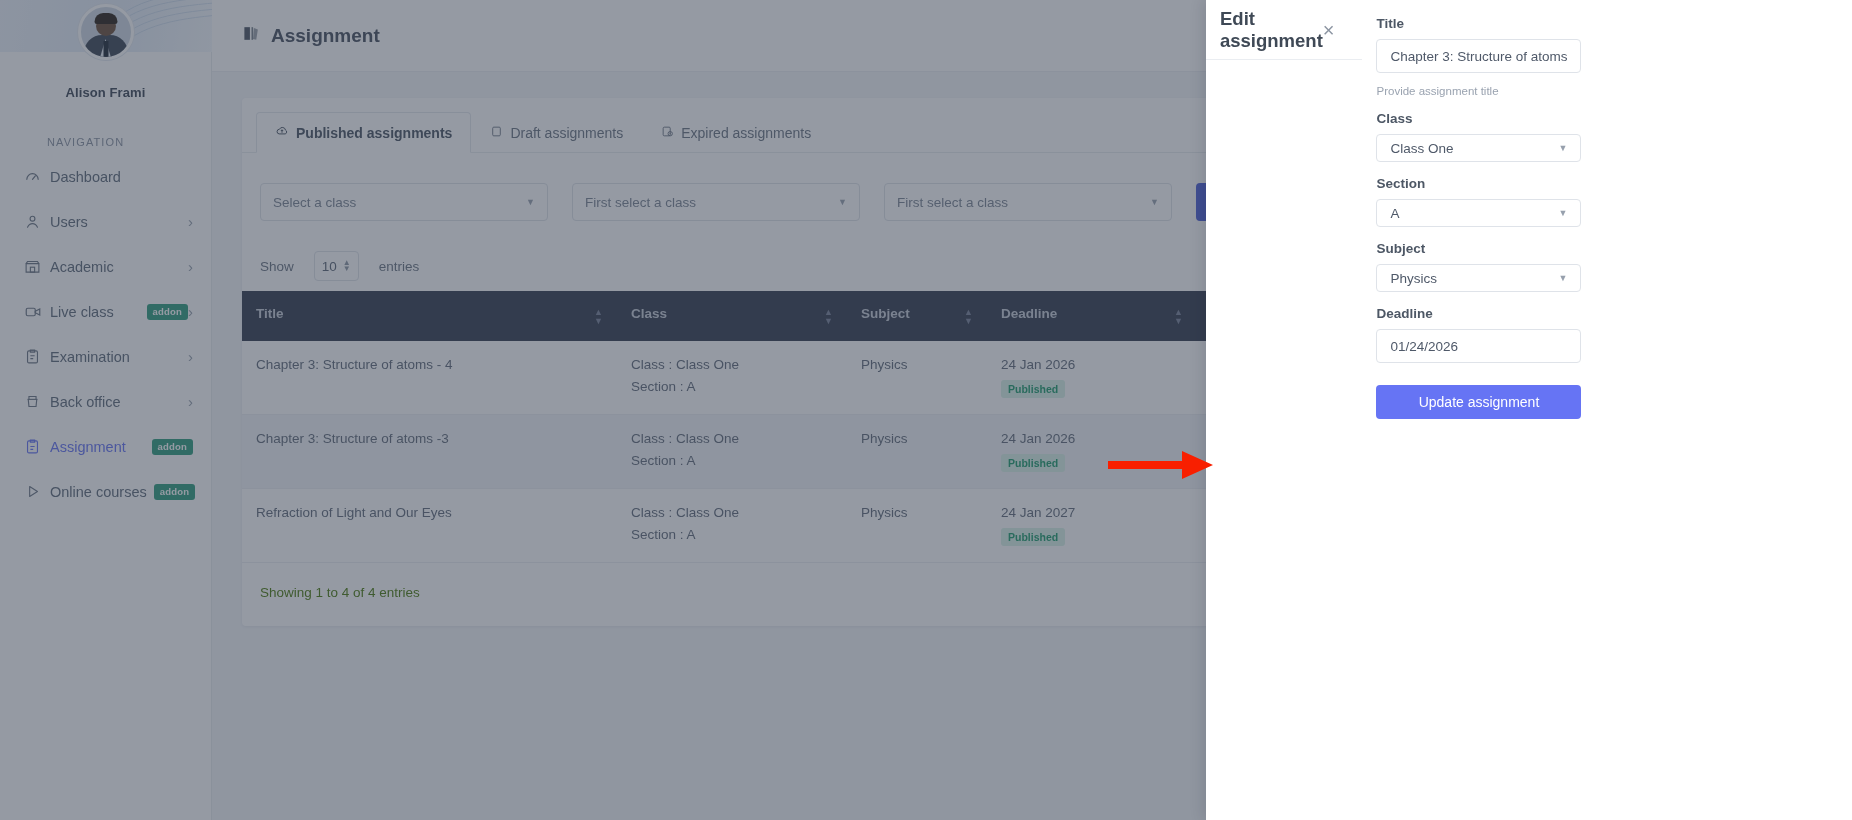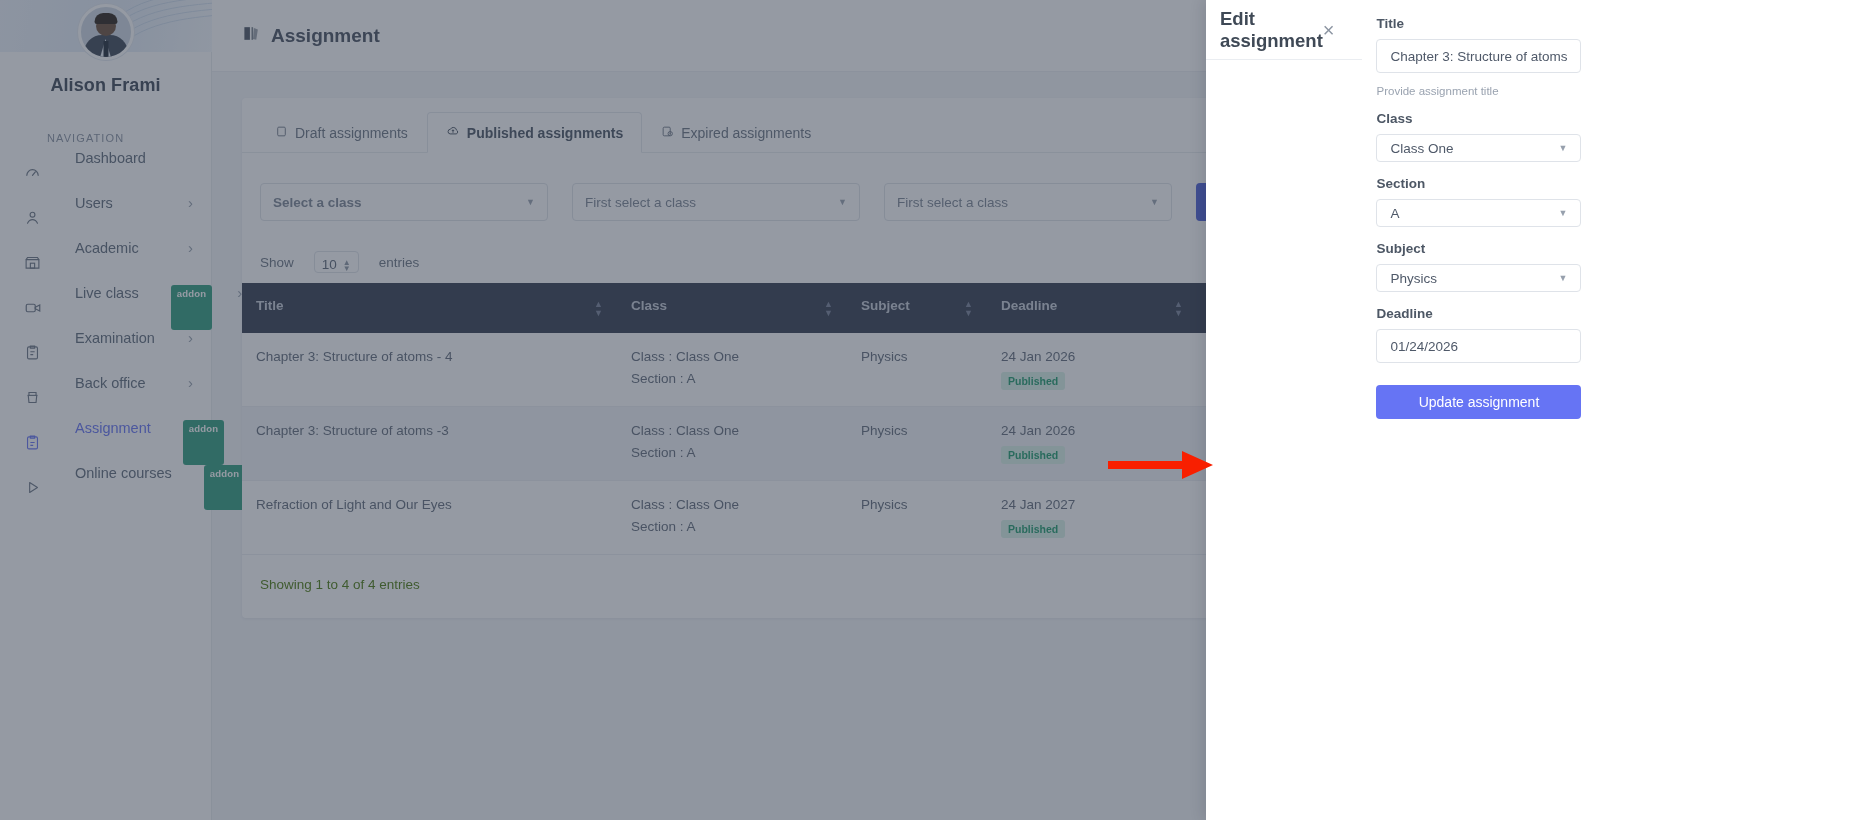--- a/index.html
+++ b/index.html
@@ -37,30 +37,30 @@
     width:20px; height:20px; border-radius:50%; background:#6b4f3a; }
   .avatar .hair { position:absolute; left:50%; top:6px; transform:translateX(-50%);
     width:23px; height:11px; border-radius:11px 11px 3px 3px; background:#2b2117; }
   .avatar .body { position:absolute; left:50%; bottom:-4px; transform:translateX(-50%);
     width:44px; height:26px; border-radius:18px 18px 0 0; background:#3c4654; }
   .avatar .shirt { position:absolute; left:50%; bottom:-4px; transform:translateX(-50%);
     width:13px; height:22px; background:#e8eef5; clip-path: polygon(50% 0,100% 100%,0 100%); }
   .avatar .tie { position:absolute; left:50%; bottom:0px; transform:translateX(-50%);
     width:5px; height:16px; background:#1f2836; }
   .profile-name {
-    margin-top: 15px; font-size: 18px; font-weight: 700; color: #3d4756;
+    margin-top: 25px; font-size: 13px; font-weight: 700; color: #3d4756;
     letter-spacing: .1px;
   }
   .nav-title {
     margin: 36px 0 6px 24px; font-size: 11px; letter-spacing: 1.1px;
     color: #8a93a2; font-weight: 400; padding-left: 23px;
   }
   .nav-item {
-    display: flex; height: 45px; padding: 0 18px 0 24px;
-    color: #5f6b7a; font-size: 14.5px; cursor: pointer; position: relative; gap: 25px;
+    display: flex; align-items: center; height: 45px; padding: 0 18px 0 24px;
+    color: #5f6b7a; font-size: 14.5px; cursor: pointer; position: relative;
   }
   .nav-item .ni-icon { width: 26px; flex: 0 0 26px; display:flex; align-items:center; color:#6c7684; }
   .nav-item .ni-label { flex: 1 1 auto; white-space: nowrap; }
   .nav-item.active { color: #6674f4; }
   .nav-item.active .ni-icon { color: #6674f4; }
   .badge-addon {
     background: #2f9e7e; color: #ffffff; font-size: 9.5px; font-weight: 700;
     padding: 2.5px 6px; border-radius: 3px; margin-left: 7px; letter-spacing: .2px;
     display:inline-block; vertical-align: middle;
   }
@@ -86,31 +86,31 @@
   .tab.active { color: #4a5costa; }
   .tab.active { color: #495462; background:#fff; border-color:#e4e8ed #e4e8ed #ffffff; font-weight:600; }
 
   .filters { display: flex; gap: 24px; padding: 30px 18px 22px 18px; align-items: center; }
   .select-box {
     height: 38px; border: 1px solid #dfe3e9; border-radius: 4px;
     display: flex; align-items: center; padding: 0 12px;
     color: #7c8694; font-size: 13.5px; background: #fff; position: relative;
   }
   .select-box .caret { margin-left: auto; color: #9aa3b0; font-size: 9px; }
-  .sel1 { flex: 0 0 288px; font-weight: bold; }
+  .sel1 { flex: 0 0 288px; }
   .sel2 { flex: 0 0 288px; }
   .sel3 { flex: 0 0 288px; }
   .filter-btn {
     height: 38px; min-width: 96px; background: #4c5fd7; color: #fff; border: none;
     border-radius: 4px; font-size: 13.5px; cursor: pointer;
   }
 
   .show-row { display:flex; align-items:center; gap:20px; padding: 8px 18px 10px 18px; color:#6b7583; font-size:13.5px;}
   .show-select {
-    display:flex; align-items:flex-end; gap:6px; height:22px; border:1px solid #dfe3e9;
+    display:flex; align-items:center; gap:6px; height:30px; border:1px solid #dfe3e9;
     border-radius:4px; padding:0 7px; background:#fff; color:#5c6676; font-size:13.5px;
   }
   .stepper { display:flex; flex-direction:column; line-height:6px; color:#8d96a3; font-size:8px; }
 
   table { width: 100%; border-collapse: collapse; }
   thead th {
     background: #333c4e; color: #c7cdd8; font-size: 13.5px; font-weight: 600;
     text-align: left; padding: 15px 14px; white-space: nowrap;
   }
   thead th .sorter { float:right; color:#79839a; font-size:9px; line-height:9px; padding-top:2px;}
@@ -307,36 +307,36 @@
               </svg>
           </span>
           <span>Assignment</span>
         </div>
       </div>
 
       <div class="content">
         <div class="card">
 
           <div class="tabs">
-            <div class="tab">
-              <span>
-                <svg width="13" height="13" viewBox="0 0 24 24" fill="none" stroke="currentColor" stroke-width="1.7">
-                    <rect x="5" y="4" width="14" height="16" rx="2"></rect>
-                  </svg>
-              </span>
-              <span>Draft assignments</span>
-            </div>
             <div class="tab active">
               <span>
                 <svg width="14" height="14" viewBox="0 0 24 24" fill="none" stroke="currentColor" stroke-width="1.7">
                     <path d="M7 17a4 4 0 0 1 .6-7.96A5.5 5.5 0 0 1 18 10.5a3.5 3.5 0 0 1-.5 6.5H7z"></path>
                     <path d="M12 10v5M10 12l2-2 2 2"></path>
                   </svg>
               </span>
               <span>Published assignments</span>
+            </div>
+            <div class="tab">
+              <span>
+                <svg width="13" height="13" viewBox="0 0 24 24" fill="none" stroke="currentColor" stroke-width="1.7">
+                    <rect x="5" y="4" width="14" height="16" rx="2"></rect>
+                  </svg>
+              </span>
+              <span>Draft assignments</span>
             </div>
             <div class="tab">
               <span>
                 <svg width="13" height="13" viewBox="0 0 24 24" fill="none" stroke="currentColor" stroke-width="1.7">
                     <rect x="4" y="4" width="13" height="16" rx="2"></rect>
                     <circle cx="17" cy="16" r="4"></circle>
                     <path d="M17 14.5V16l1 1"></path>
                   </svg>
               </span>
               <span>Expired assignments</span>

